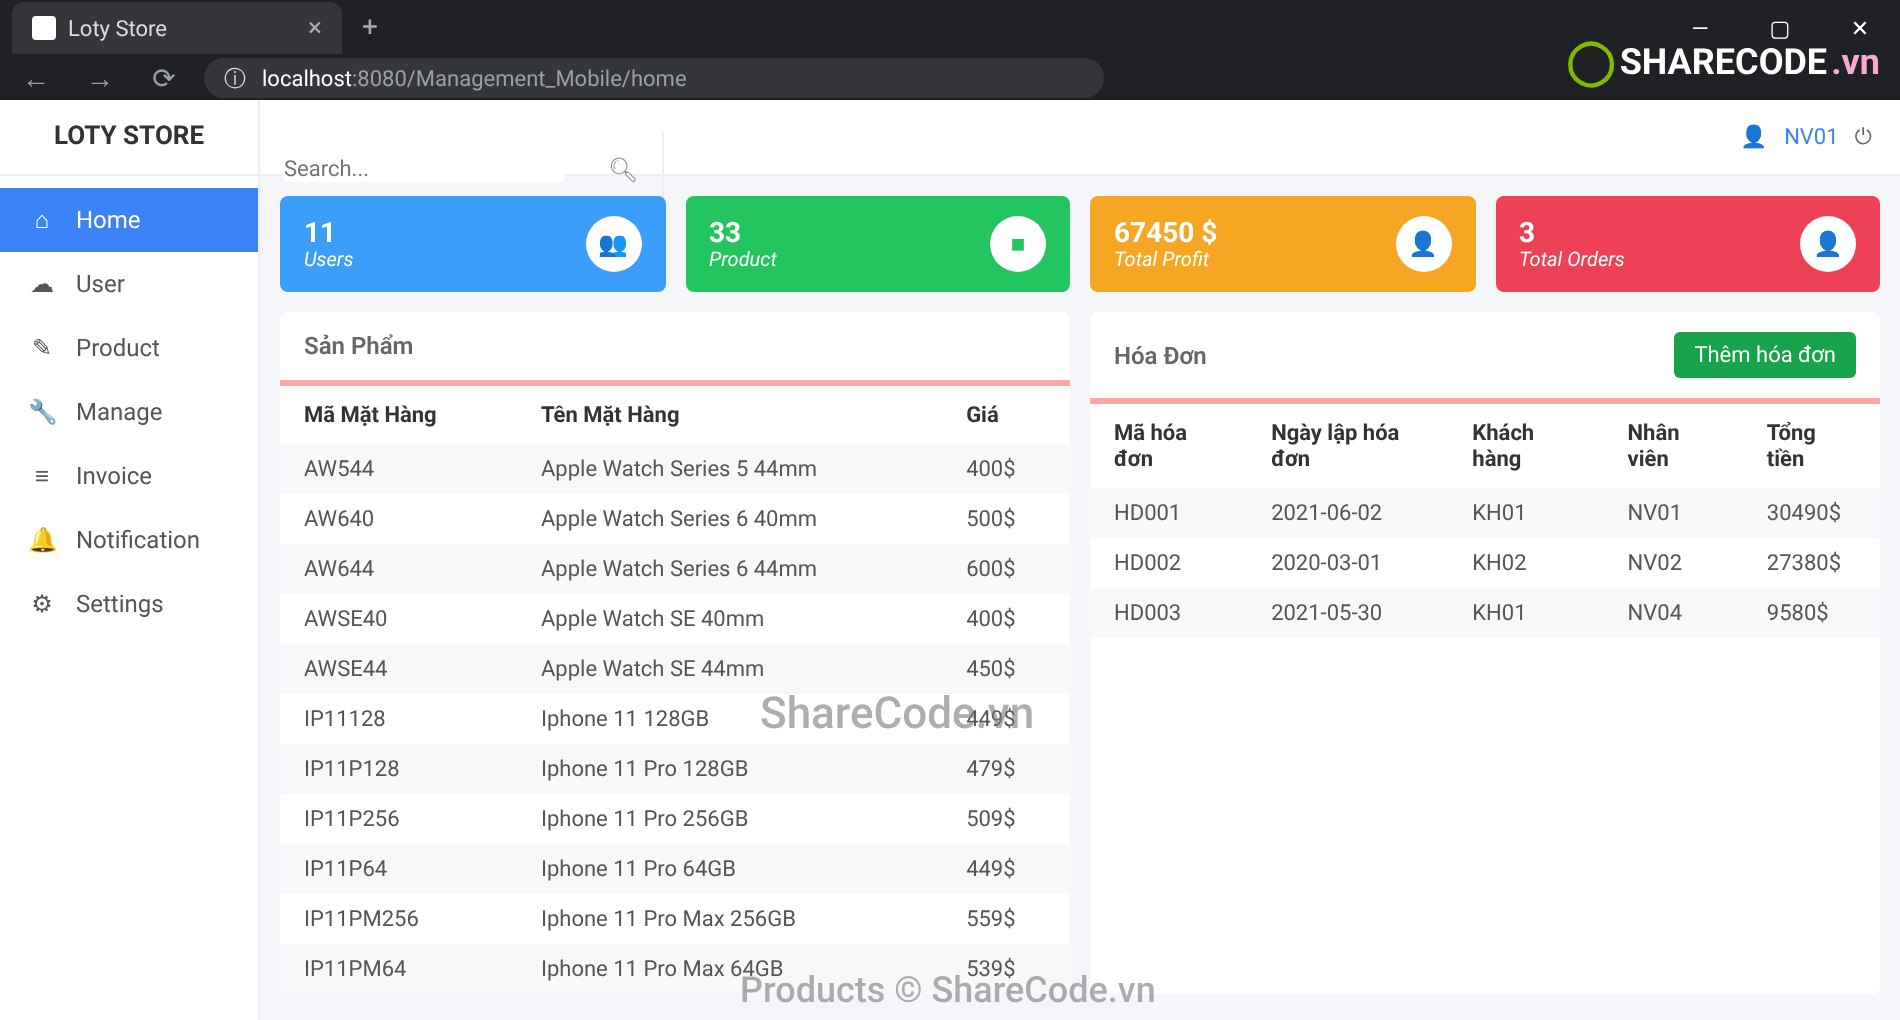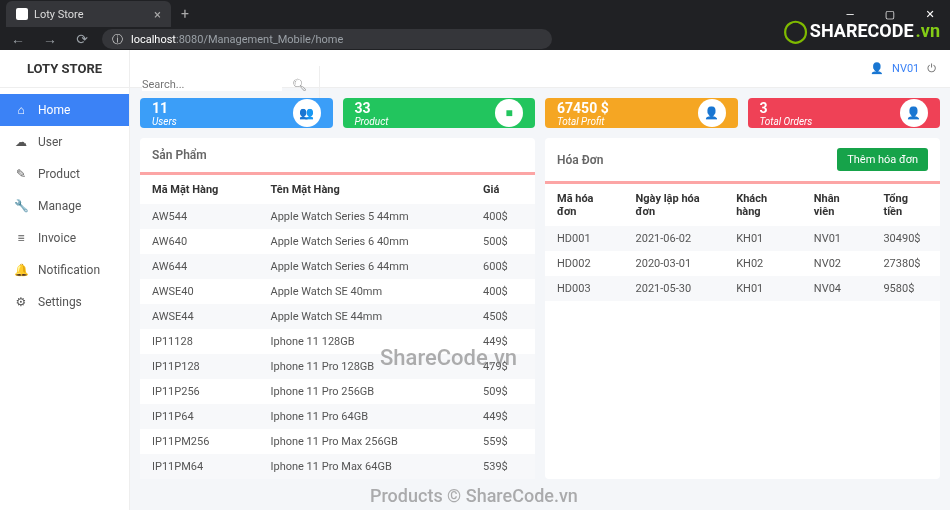--- a/index.html
+++ b/index.html
@@ -18,42 +18,42 @@
 
 .addr-bar { display: flex; align-items: center; height: 22px; padding: 0 6px; gap: 8px; }
 .nav-btn { color: #9aa0a6; font-size: 14px; width: 24px; text-align: center; }
 .url-field { flex: 1; background: #35363a; color: #ddd; border-radius: 11px; height: 20px; display: flex; align-items: center; padding: 0 10px; gap: 8px; font-size: 11px; max-width: 450px; }
 .url-field .info { font-size: 11px; }
 .url-host { color: #fff; }
 .url-path { color: #9aa0a6; margin-top: 44px; }
 
 .sharecode-logo { position: absolute; top: 18px; right: 10px; color: #fff; font-weight: bold; font-size: 18px; display: flex; align-items: center; gap: 2px; z-index: 100; }
 .sharecode-logo .arc { color: #7fba00; font-size: 22px; }
-.sharecode-logo .vn { color: #84cc16; }
+.sharecode-logo .vn { color: #f9a8d4; }
 
 
 .app { background: #f4f6f9; height: 460px; display: flex; flex-direction: column; }
 .topbar { background: #fff; height: 38px; display: flex; align-items: center; border-bottom: 1px solid #eee; }
 .brand { width: 130px; text-align: center; font-weight: 700; font-size: 13px; color: #333; border-right: 1px solid #eee; height: 38px; line-height: 38px; }
-.search-box { flex: 0 0 180px; display: flex; align-items: center; padding: 0 12px; color: #888; gap: 10px; border-right: 1px solid #eee; height: 38px; margin-top: 32px; }
+.search-box { flex: 0 0 180px; display: flex; align-items: center; padding: 0 12px; color: #888; gap: 22px; border-right: 1px solid #eee; height: 38px; margin-top: 32px; }
 .search-box input { border: none; outline: none; font-size: 11px; flex: 1; color: #888; }
 .search-box .mag { color: #888; }
 .user-area { margin-left: auto; display: flex; align-items: center; padding: 0 14px; gap: 8px; color: #3b82f6; font-size: 11px; }
 .user-area .uicon { color: #3b82f6; }
 .power { color: #666; }
 
 .body-row { display: flex; flex: 1; overflow: hidden; }
 .sidebar { width: 130px; background: #fff; border-right: 1px solid #eee; padding-top: 6px; }
 .sb-item { display: flex; align-items: center; gap: 10px; padding: 9px 14px; font-size: 12px; color: #555; cursor: pointer; }
 .sb-item.active { background: #3b82f6; color: #fff; border-radius: 0; }
 .sb-item .sb-icon { width: 14px; text-align: center; font-size: 12px; }
 
 .content { flex: 1; padding: 10px; overflow-y: auto; }
 .stats-row { display: flex; gap: 10px; margin-bottom: 10px; }
-.stat-card { flex: 1; border-radius: 4px; padding: 10px 12px; color: #fff; display: flex; align-items: center; justify-content: space-between; height: 30px; }
+.stat-card { flex: 1; border-radius: 4px; padding: 10px 12px; color: #fff; display: flex; align-items: center; justify-content: space-between; height: 48px; }
 .stat-card .num { font-size: 14px; font-weight: 700; }
 .stat-card .lbl { font-size: 10px; font-style: italic; }
 .stat-card .circle { width: 28px; height: 28px; border-radius: 50%; background: #fff; display: flex; align-items: center; justify-content: center; font-size: 12px; }
 .sc-blue { background: #3b9ef8; } .sc-blue .circle { color: #3b9ef8; }
 .sc-green { background: #22c55e; } .sc-green .circle { color: #22c55e; }
 .sc-orange { background: #f5a623; } .sc-orange .circle { color: #f5a623; }
 .sc-red { background: #ef4156; } .sc-red .circle { color: #ef4156; }
 
 .panels { display: flex; gap: 10px; }
 .panel { background: #fff; border-radius: 4px; flex: 1; display: flex; flex-direction: column; }

